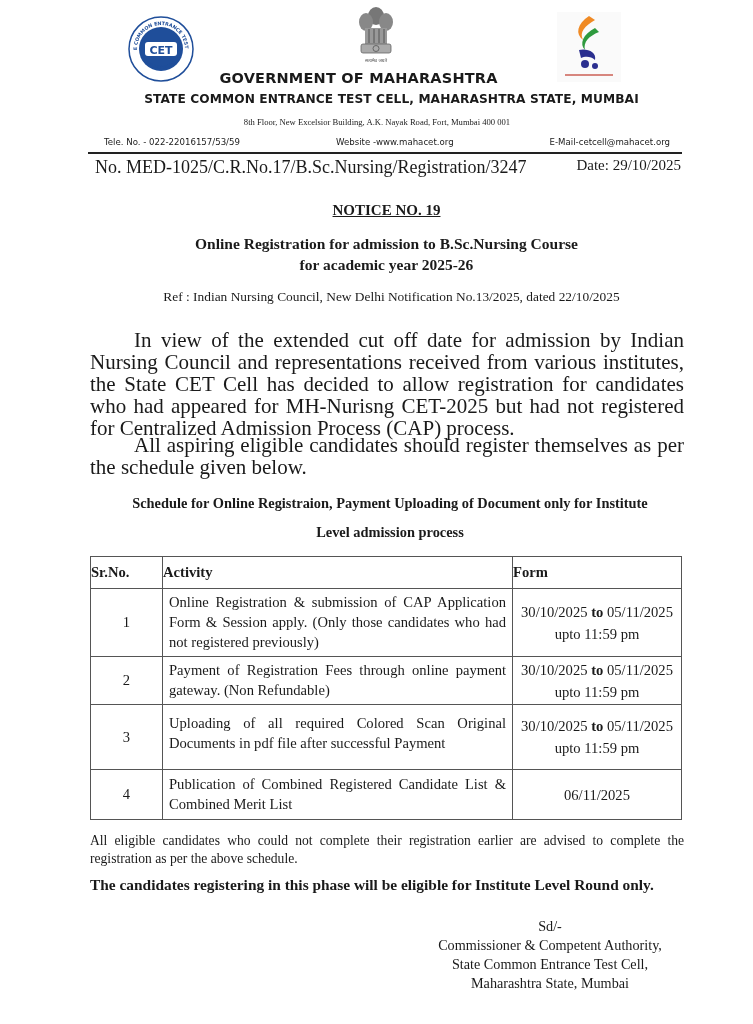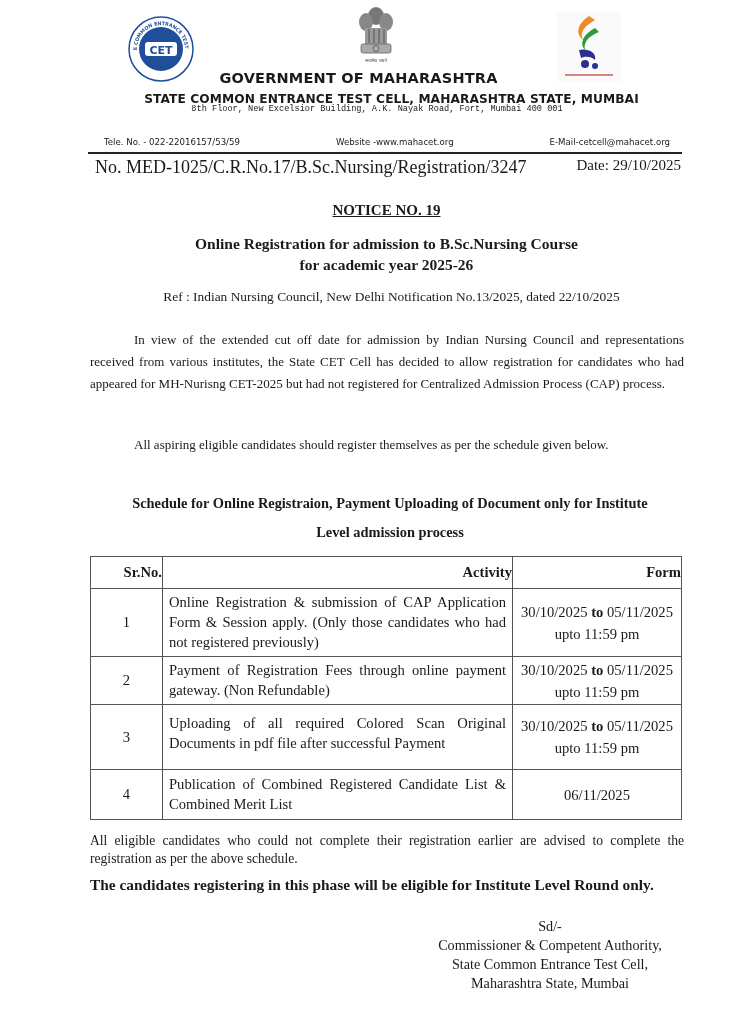--- a/index.html
+++ b/index.html
@@ -10,45 +10,45 @@
 
     
     .logo-cet { left: 128px; top: 16px; width: 66px; height: 66px; }
     .logo-emblem { left: 354px; top: 4px; width: 44px; height: 60px; }
     .logo-right { left: 557px; top: 12px; width: 64px; height: 70px; }
 
     .gov-title { left: 0; width: 687px; top: 70px; text-align: center;
       font-family: "DejaVu Sans", sans-serif; font-weight: bold; font-size: 14.5px; letter-spacing: 0.2px; padding-left: 30px; }
     .cell-title { left: 0; width: 753px; top: 92px; text-align: center;
       font-family: "DejaVu Sans", sans-serif; font-weight: bold; font-size: 12.2px; letter-spacing: 0.1px; padding-left: 30px; }
-    .address { left: 0; width: 724px; top: 104px; text-align: center;
-      font-family: Liberation Mono, monospace; font-size: 8.6px; padding-left: 30px; }
+    .address { left: 0; width: 724px; top: 117px; text-align: center;
+      font-family: Liberation Serif, serif; font-size: 8.6px; padding-left: 30px; }
     .contact-row { left: 104px; width: 566px; top: 137px; display: flex; justify-content: space-between;
       font-family: "DejaVu Sans", sans-serif; font-size: 8.6px; }
     .rule { left: 88px; width: 594px; top: 152px; height: 2px; background: #222; }
 
     .ref-no { left: 95px; top: 157px; font-size: 18px; }
     .ref-date { right: 72px; top: 157px; font-size: 15px; }
 
     .notice-no { left: 0; width: 753px; top: 202px; text-align: center; font-weight: bold;
       font-size: 15px; text-decoration: underline; padding-left: 20px; }
     .subject { left: 0; width: 753px; top: 233px; text-align: center; font-weight: bold;
       font-size: 15.5px; line-height: 21px; padding-left: 20px; }
     .ref-line { left: 0; width: 753px; top: 289px; text-align: center; font-size: 13.4px; padding-left: 30px; }
 
-    .para { left: 90px; width: 594px; font-size: 13px; line-height: 22px; text-align: justify; }
+    .para { left: 90px; width: 594px; font-size: 21px; line-height: 22px; text-align: justify; }
     .para .indent { display: inline-block; width: 44px; }
     .para1 { top: 329px; }
     .para2 { top: 434px; }
 
     .sched-title { left: 90px; width: 600px; text-align: center; font-weight: bold; font-size: 14.4px; line-height: 29px; top: 489px; }
 
     table.schedule { position: absolute; left: 90px; top: 556px; width: 592px; border-collapse: collapse; font-size: 14.6px; }
     table.schedule th, table.schedule td { border: 1.3px solid #555; }
-    table.schedule th { font-weight: bold; height: 32px; text-align: right; font-size: 14.6px; }
+    table.schedule th { font-weight: bold; height: 32px; text-align: left; font-size: 14.6px; }
     table.schedule td.sr { text-align: center; width: 72px; }
     table.schedule td.act { width: 350px; text-align: justify; padding: 2px 6px 4px 6px; line-height: 20px; }
     table.schedule td.dt { text-align: center; line-height: 22px; padding: 0 4px; }
     table.schedule td.dt b { font-weight: bold; }
     tr.r1 td { height: 68px; }
     tr.r2 td { height: 48px; }
     tr.r3 td { height: 65px; vertical-align: middle; }
     tr.r3 td.act { vertical-align: top; padding-top: 8px; }
     tr.r4 td { height: 50px; }
 

